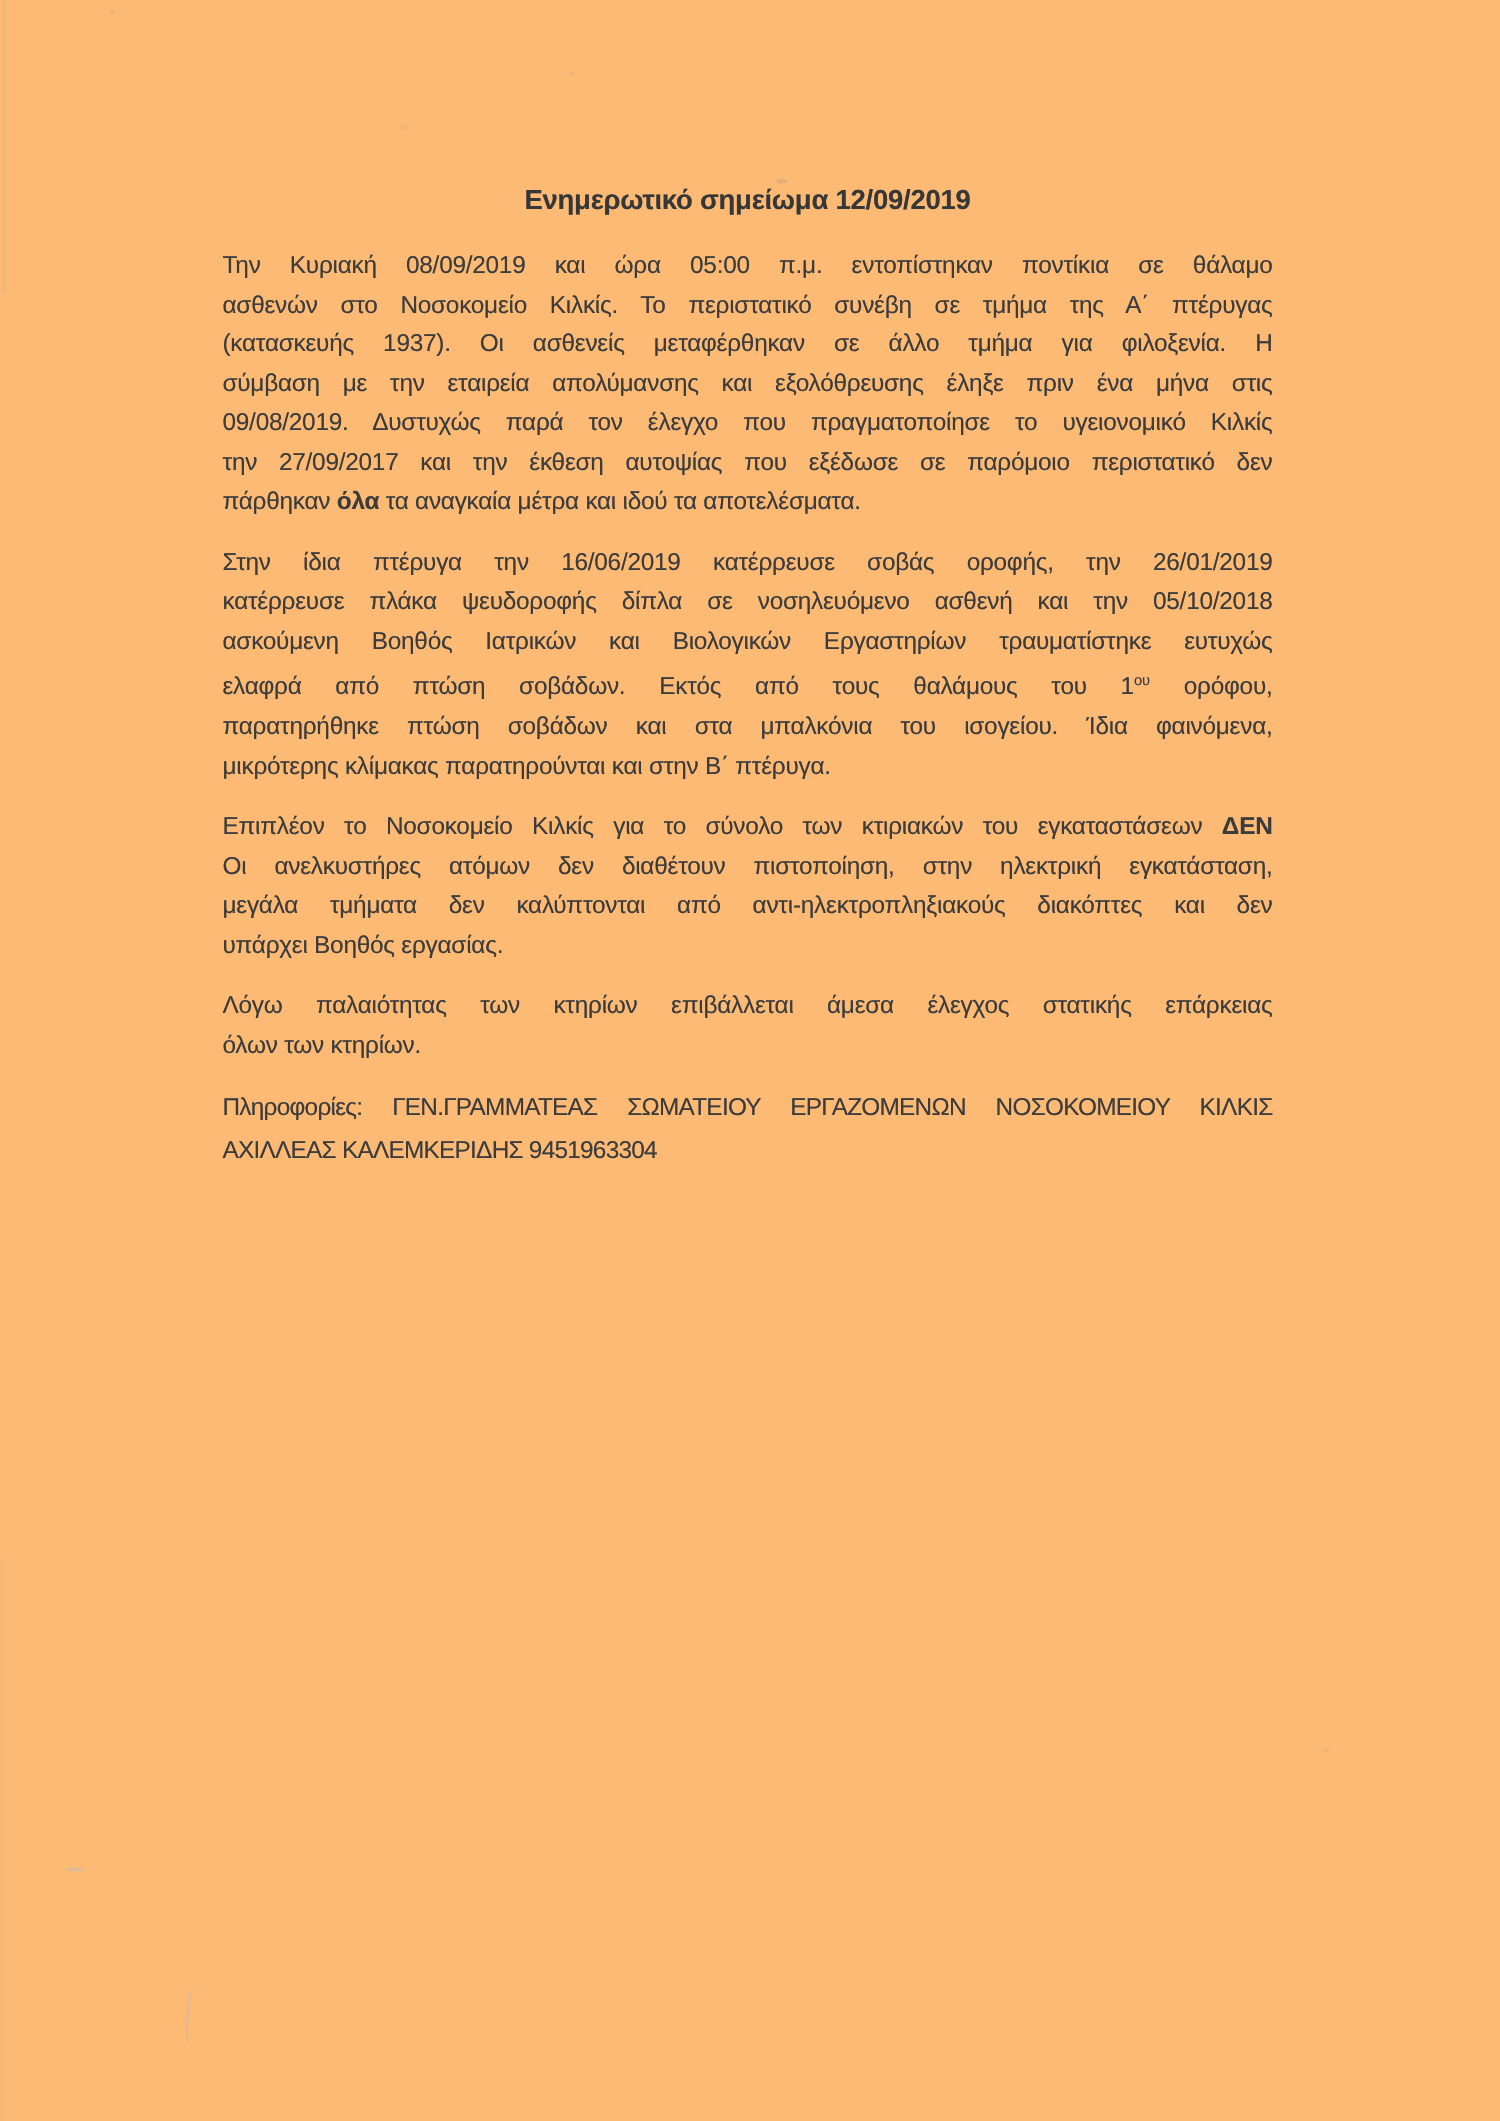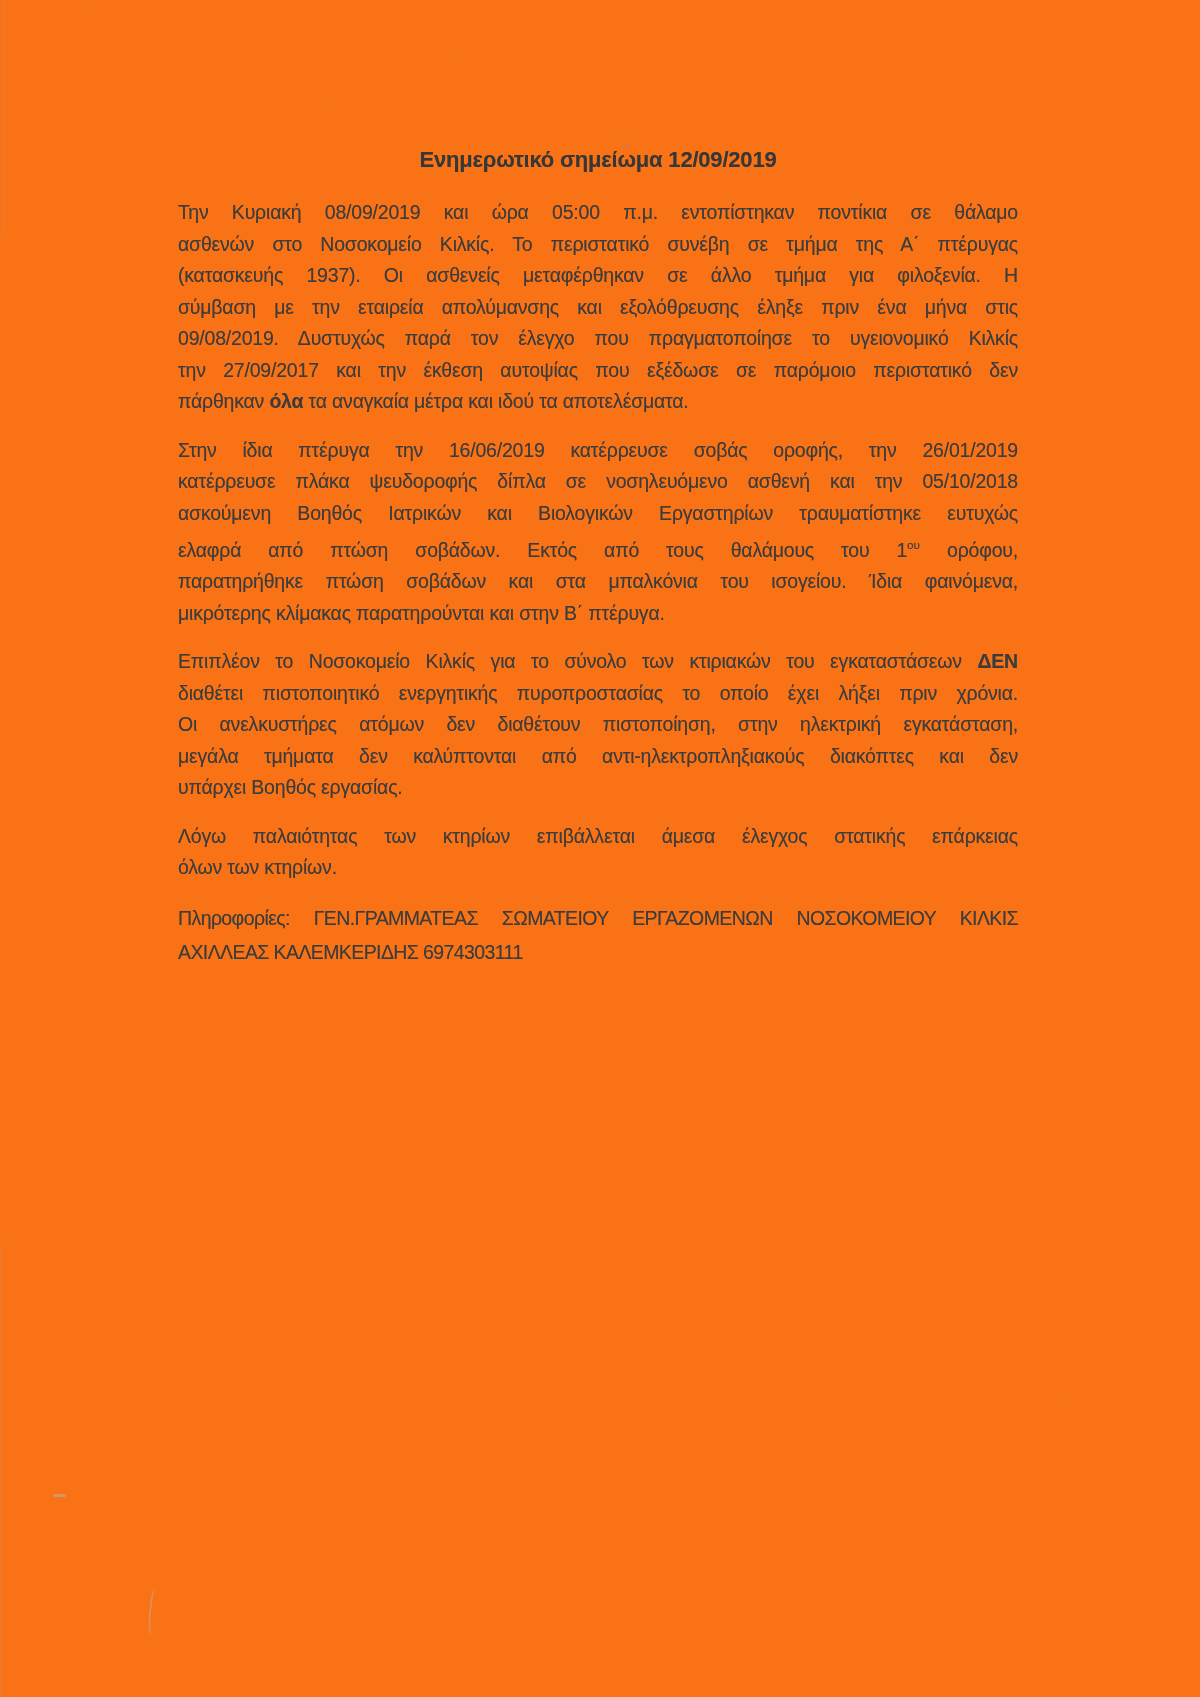--- a/index.html
+++ b/index.html
@@ -6,21 +6,21 @@
   body {
     width: 1200px; height: 1697px;
     background: #ffffff;
     font-family: "Liberation Sans", "DejaVu Sans", sans-serif;
     color: #3c3c3c;
     position: relative;
     overflow: hidden;
   }
   .page {
     position: absolute; inset: 0;
-    background: #f97316;
+    background: #fdba74;
     overflow: hidden;
   }
   .content {
     position: absolute;
     left: 178px; top: 144px; width: 840px;
     font-size: 19.5px;
     letter-spacing: -0.2px;
     text-shadow: 0 0 0.5px rgba(70,70,70,0.55);
   }
   .memo-title {
@@ -104,28 +104,27 @@
         <div class="para">
           <div class="ln j"><span>Στην ίδια πτέρυγα την 16/06/2019 κατέρρευσε σοβάς οροφής, την 26/01/2019</span></div>
           <div class="ln j"><span>κατέρρευσε πλάκα ψευδοροφής δίπλα σε νοσηλευόμενο ασθενή και την 05/10/2018</span></div>
           <div class="ln j"><span>ασκούμενη Βοηθός Ιατρικών και Βιολογικών Εργαστηρίων τραυματίστηκε ευτυχώς</span></div>
           <div class="ln j"><span>ελαφρά από πτώση σοβάδων. Εκτός από τους θαλάμους του 1</span><span class="sup">ου</span><span>  ορόφου,</span></div>
           <div class="ln j"><span>παρατηρήθηκε πτώση σοβάδων και στα μπαλκόνια του ισογείου. Ίδια φαινόμενα,</span></div>
           <div class="ln"><span>μικρότερης κλίμακας παρατηρούνται και στην Β΄ πτέρυγα.</span></div>
         </div>
         <div class="para">
           <div class="ln j"><span>Επιπλέον το Νοσοκομείο Κιλκίς για το σύνολο των κτιριακών του εγκαταστάσεων </span><span class="b">ΔΕΝ</span></div>
-          <div class="ln j"><span>διαθέτει πιστοποιητικό ενεργητικής πυροπροστασίας το οποίο έχει λήξει πριν χρόνια.</span></div>
           <div class="ln j"><span>Οι ανελκυστήρες ατόμων δεν διαθέτουν πιστοποίηση, στην ηλεκτρική εγκατάσταση,</span></div>
           <div class="ln j"><span>μεγάλα τμήματα δεν καλύπτονται από αντι-ηλεκτροπληξιακούς διακόπτες και δεν</span></div>
           <div class="ln"><span>υπάρχει Βοηθός εργασίας.</span></div>
         </div>
         <div class="para">
           <div class="ln j"><span>Λόγω παλαιότητας των κτηρίων επιβάλλεται άμεσα έλεγχος στατικής επάρκειας</span></div>
           <div class="ln"><span>όλων των κτηρίων.</span></div>
         </div>
         <div class="para tight">
           <div class="ln j"><span>Πληροφορίες: ΓΕΝ.ΓΡΑΜΜΑΤΕΑΣ ΣΩΜΑΤΕΙΟΥ ΕΡΓΑΖΟΜΕΝΩΝ ΝΟΣΟΚΟΜΕΙΟΥ ΚΙΛΚΙΣ</span></div>
-          <div class="ln"><span>ΑΧΙΛΛΕΑΣ ΚΑΛΕΜΚΕΡΙΔΗΣ 6974303111</span></div>
+          <div class="ln"><span>ΑΧΙΛΛΕΑΣ ΚΑΛΕΜΚΕΡΙΔΗΣ 9451963304</span></div>
         </div>
       </div>
   </div>
 </div>
 
 </body></html>

